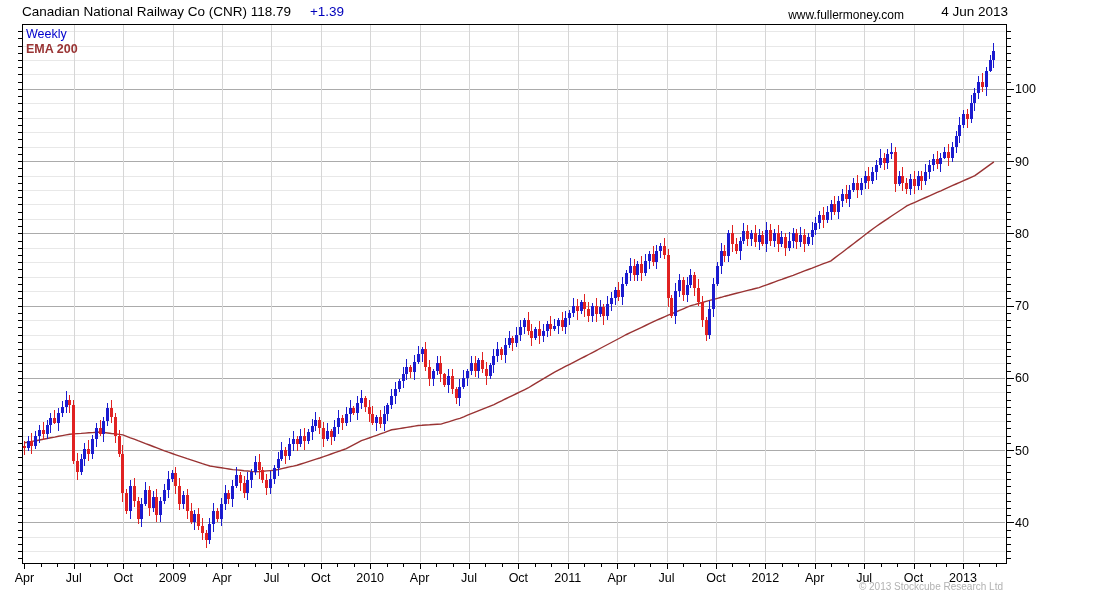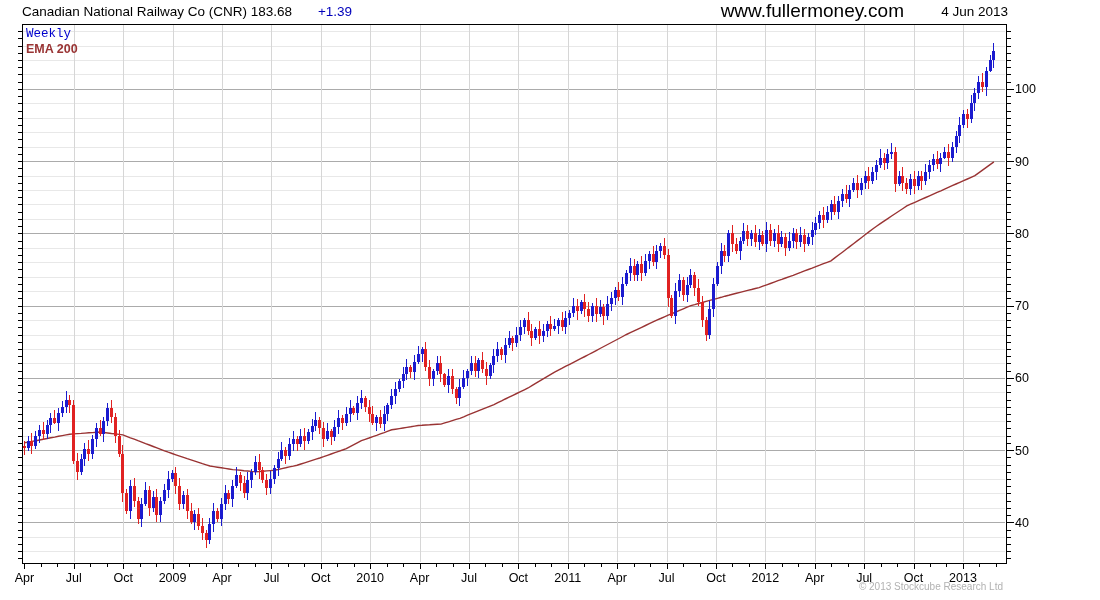--- a/index.html
+++ b/index.html
@@ -1,32 +1,32 @@
 <!DOCTYPE html>
 <html><head>
 <meta charset="utf-8">
 <style>
   html,body{margin:0;padding:0}
   body{width:1100px;height:600px;background:#ffffff;position:relative;overflow:hidden;
        font-family:"Liberation Sans",sans-serif;color:#000}
   .abs{position:absolute;white-space:nowrap}
   #title{left:22px;top:4px;font-size:13.5px}
-  #website{right:196px;top:0;font-size:19px}
+  #website{right:196px;top:8px;font-size:12px}
   #date{right:92px;top:4px;font-size:13.5px}
   #lg-weekly{left:26px;top:27px;font-size:12.5px}
   #lg-ema{left:26px;top:42px;font-size:12.5px}
   #copyright{right:97px;top:581px;font-size:10px}
   svg{position:absolute;left:0;top:0}
 </style>
 </head>
 <body>
 
 <div class="abs" id="title">
-  <span>Canadian National Railway Co (CNR) 183.68</span>
-  <span id="chg" style="margin-left: 22px; color: rgb(0, 0, 187);">+1.39</span>
+  <span>Canadian National Railway Co (CNR) 118.79</span>
+  <span id="chg" style="margin-left: 15px; color: rgb(0, 0, 187);">+1.39</span>
 </div>
 <div class="abs" id="website">www.fullermoney.com</div>
 <div class="abs" id="date">4 Jun 2013</div>
 
 <svg id="chart" width="1100" height="600" viewBox="0 0 1100 600">
     <g shape-rendering="crispEdges">
       <line x1="23" y1="551.5" x2="1005" y2="551.5" stroke="#e8e8e8" stroke-width="1"></line>
       <line x1="23" y1="537.5" x2="1005" y2="537.5" stroke="#e8e8e8" stroke-width="1"></line>
       <line x1="23" y1="508.5" x2="1005" y2="508.5" stroke="#e8e8e8" stroke-width="1"></line>
       <line x1="23" y1="493.5" x2="1005" y2="493.5" stroke="#e8e8e8" stroke-width="1"></line>
@@ -845,15 +845,15 @@
       <text x="666.569164" y="581.5" font-size="12.5" fill="#000000" font-family="&quot;Liberation Sans&quot;, sans-serif" text-anchor="middle">Jul</text>
       <text x="715.9667919999999" y="581.5" font-size="12.5" fill="#000000" font-family="&quot;Liberation Sans&quot;, sans-serif" text-anchor="middle">Oct</text>
       <text x="765.36442" y="581.5" font-size="12.5" fill="#000000" font-family="&quot;Liberation Sans&quot;, sans-serif" text-anchor="middle">2012</text>
       <text x="814.7620479999999" y="581.5" font-size="12.5" fill="#000000" font-family="&quot;Liberation Sans&quot;, sans-serif" text-anchor="middle">Apr</text>
       <text x="864.1596759999999" y="581.5" font-size="12.5" fill="#000000" font-family="&quot;Liberation Sans&quot;, sans-serif" text-anchor="middle">Jul</text>
       <text x="913.5573039999999" y="581.5" font-size="12.5" fill="#000000" font-family="&quot;Liberation Sans&quot;, sans-serif" text-anchor="middle">Oct</text>
       <text x="962.9549319999999" y="581.5" font-size="12.5" fill="#000000" font-family="&quot;Liberation Sans&quot;, sans-serif" text-anchor="middle">2013</text>
     </g>
   </svg>
 
-<div class="abs" id="lg-weekly" style="color: rgb(0, 0, 205); font-family: Liberation Mono, monospace;">Weekly</div>
+<div class="abs" id="lg-weekly" style="color: rgb(0, 0, 205);">Weekly</div>
 <div class="abs" id="lg-ema" style="color: rgb(153, 51, 51); font-weight: bold;">EMA 200</div>
 <div class="abs" id="copyright" style="color: rgb(178, 178, 178); text-align: right;">© 2013 Stockcube Research Ltd</div>
 
 </body></html>

